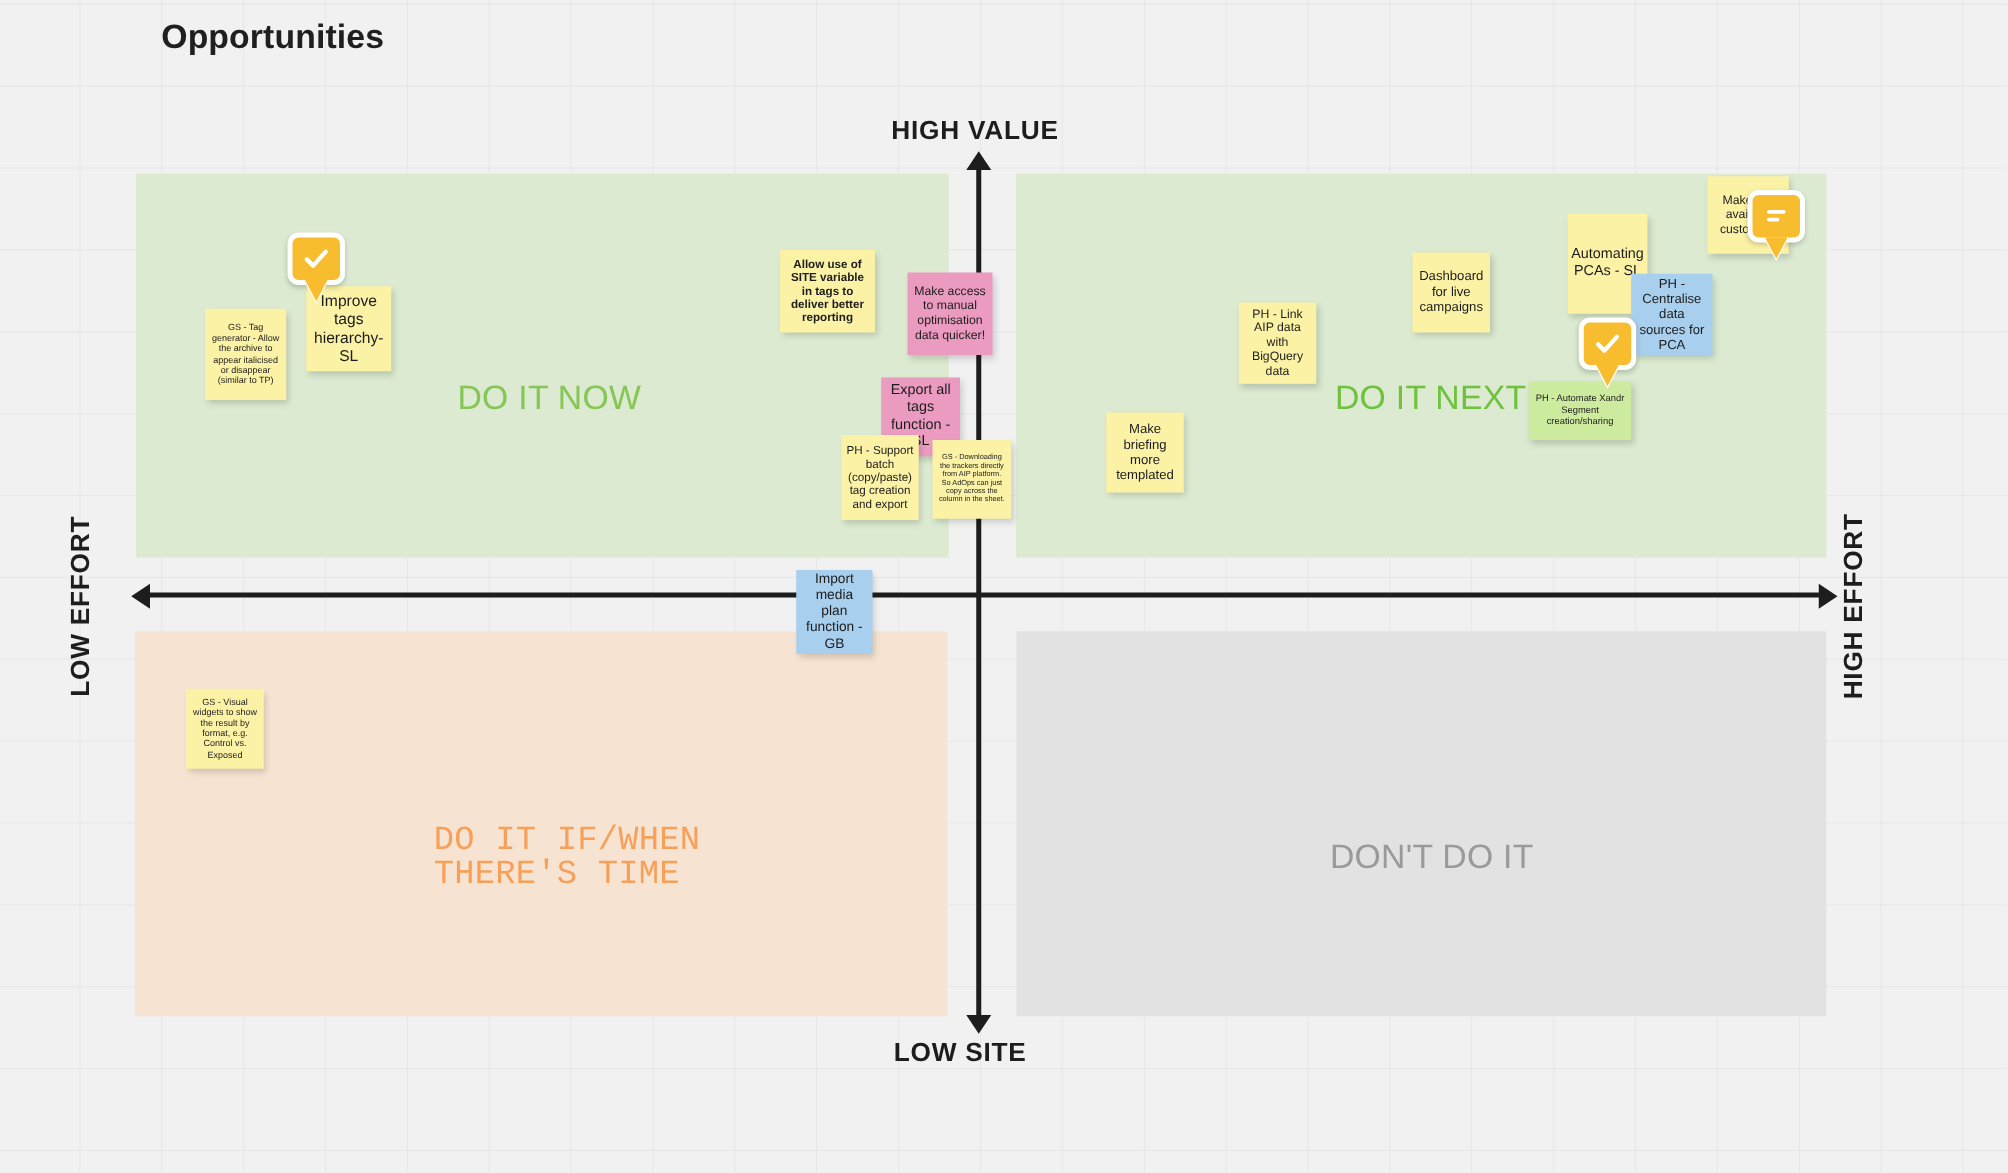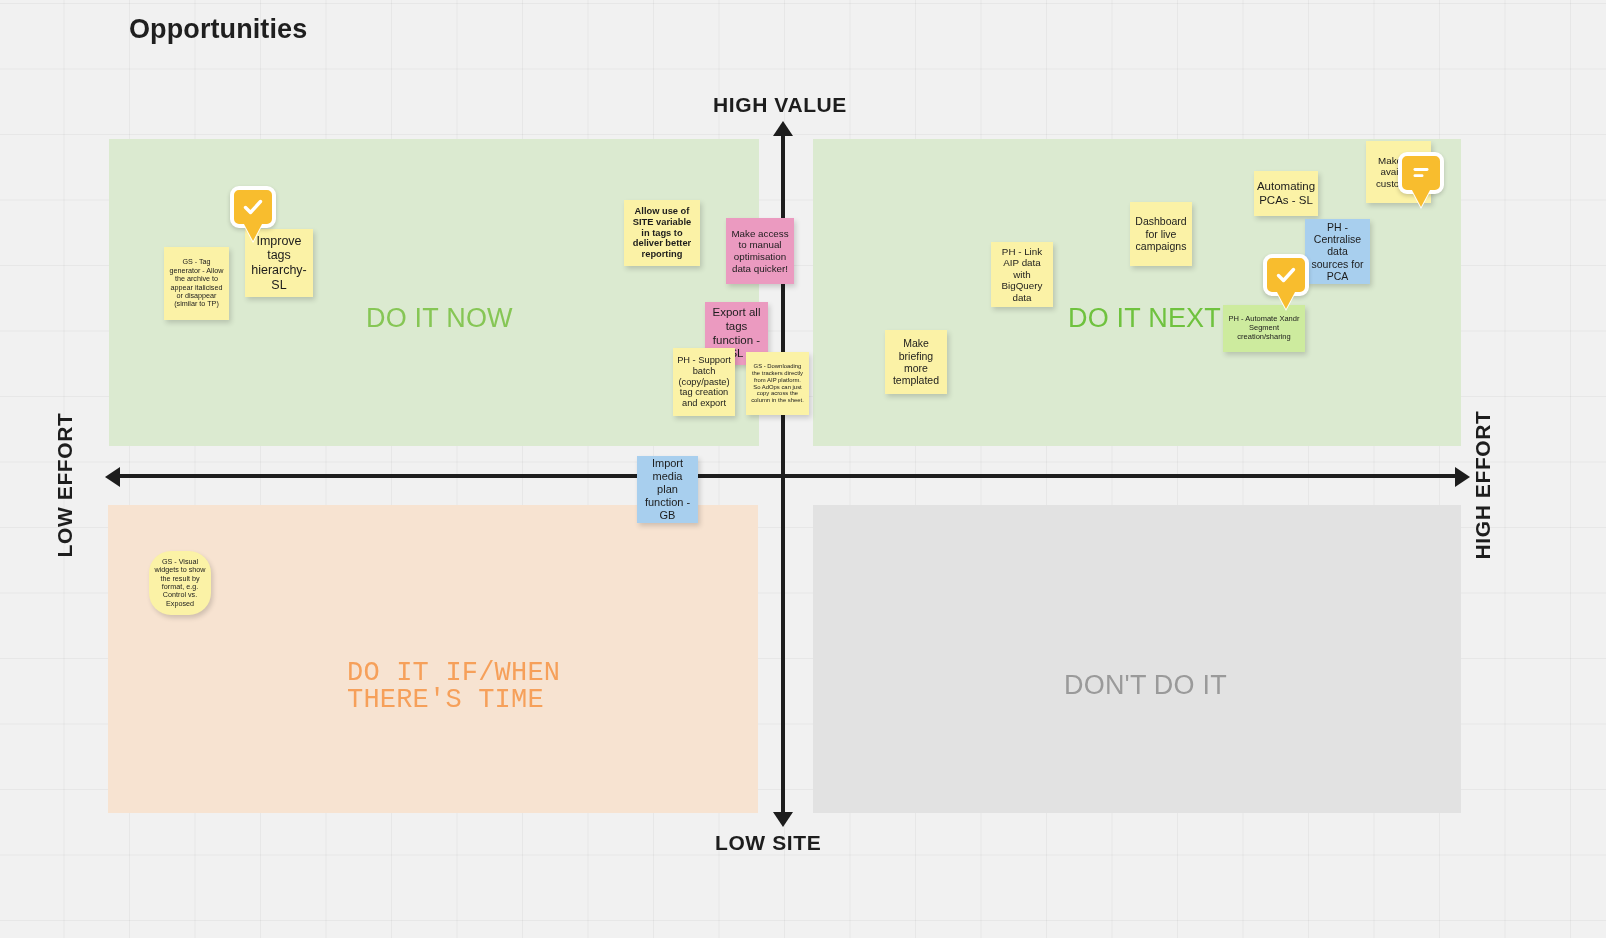--- a/index.html
+++ b/index.html
@@ -192,29 +192,29 @@
   <div class="note pink" style="left:726px; top:218px; width:68px; height:66px; font-size:9.8px;">Make access to manual optimisation data quicker!</div>
 
   <div class="note pink" style="left:705px; top:302px; width:63px; height:63px; font-size:11.5px;">Export all tags function - SL</div>
 
   <div class="note yellow" style="left:661px; top:348px; width:62px; height:68px; font-size:9.3px;margin-left:12px;">PH - Support batch (copy/paste) tag creation and export</div>
 
   <div class="note yellow" style="left:746px; top:352px; width:63px; height:63px; font-size:5.9px;">GS - Downloading the trackers directly from AIP platform. So AdOps can just copy across the column in the sheet.</div>
 
   <div class="note blue" style="left:637px; top:456px; width:61px; height:67px; font-size:11px;">Import media plan function - GB</div>
 
-  <div class="note yellow" style="left:149px; top:551px; width:62px; height:64px; font-size:7.2px;border-radius:22px;">GS - Visual widgets to show the result by format, e.g. Control vs. Exposed</div>
+  <div class="note yellow" style="left:149px; top:551px; width:62px; height:64px; font-size:7.2px;">GS - Visual widgets to show the result by format, e.g. Control vs. Exposed</div>
 
   <div class="note yellow" style="left:991px; top:242px; width:62px; height:65px; font-size:9.8px;">PH - Link AIP data with BigQuery data</div>
 
   <div class="note yellow" style="left:885px; top:330px; width:62px; height:64px; font-size:10.5px;">Make briefing more templated</div>
 
   <div class="note yellow" style="left:1130px; top:202px; width:62px; height:64px; font-size:10.5px;">Dashboard for live campaigns</div>
 
-  <div class="note yellow" style="left:1254px; top:171px; width:64px; height:45px; font-size:11.5px;">Automating PCAs - SL</div>
+  <div class="note yellow" style="left:1254px; top:171px; width:64px; height:80px; font-size:11.5px;">Automating PCAs - SL</div>
 
   <div class="note blue" style="left:1305px; top:219px; width:65px; height:65px; font-size:10.5px;">PH - Centralise data sources for PCA</div>
 
   <div class="note yellow" style="left:1366px; top:141px; width:65px; height:62px; font-size:9.8px;">Make rep avail ext customers</div>
 
   <div class="note green" style="left:1223px; top:305px; width:82px; height:47px; font-size:7.5px;">PH - Automate Xandr Segment creation/sharing</div>
 
   <div class="bubble" style="left:230px; top:186px; width:46px; height:42px;">
     <svg width="24" height="24" viewBox="0 0 24 24">
       <path d="M4.5 12.5 L9.5 17.5 L19.5 6.5" stroke="#ffffff" stroke-width="3.4" fill="none" stroke-linecap="round" stroke-linejoin="round"></path>

